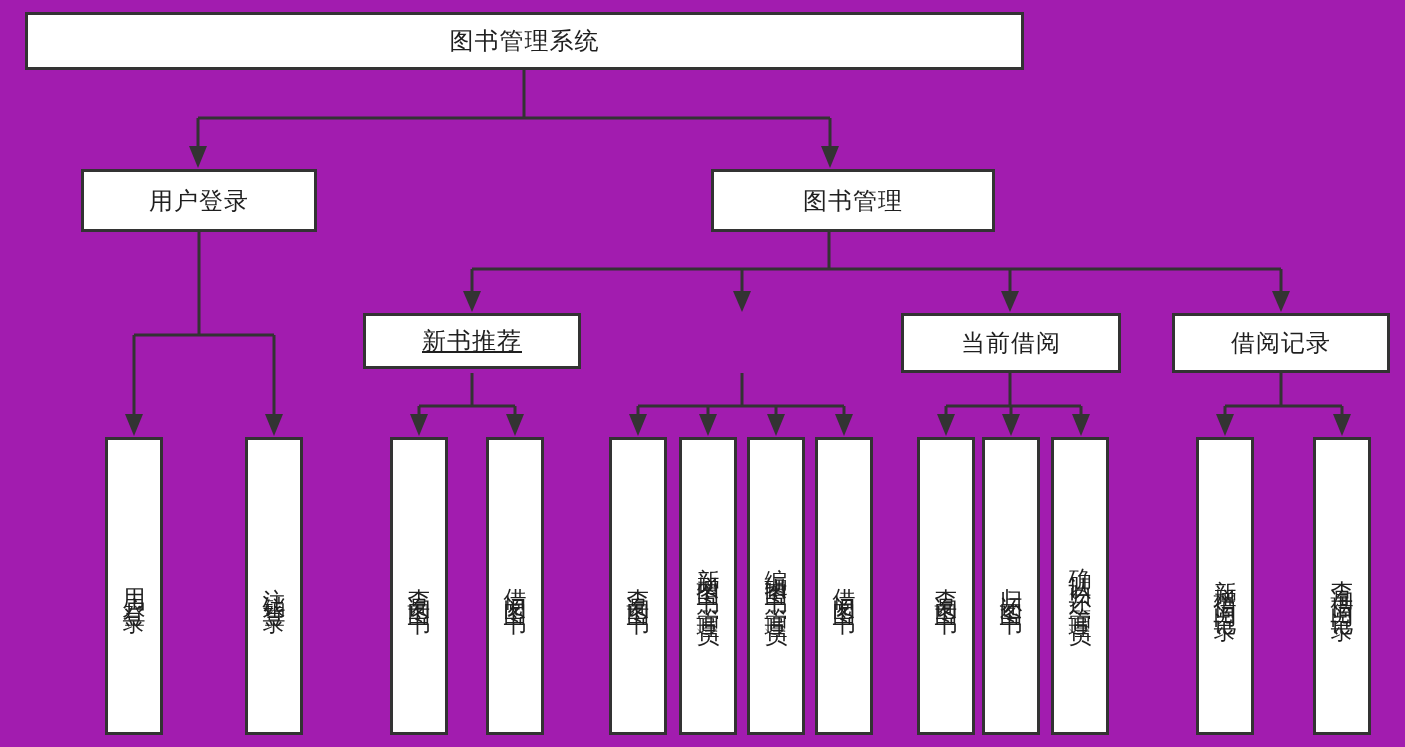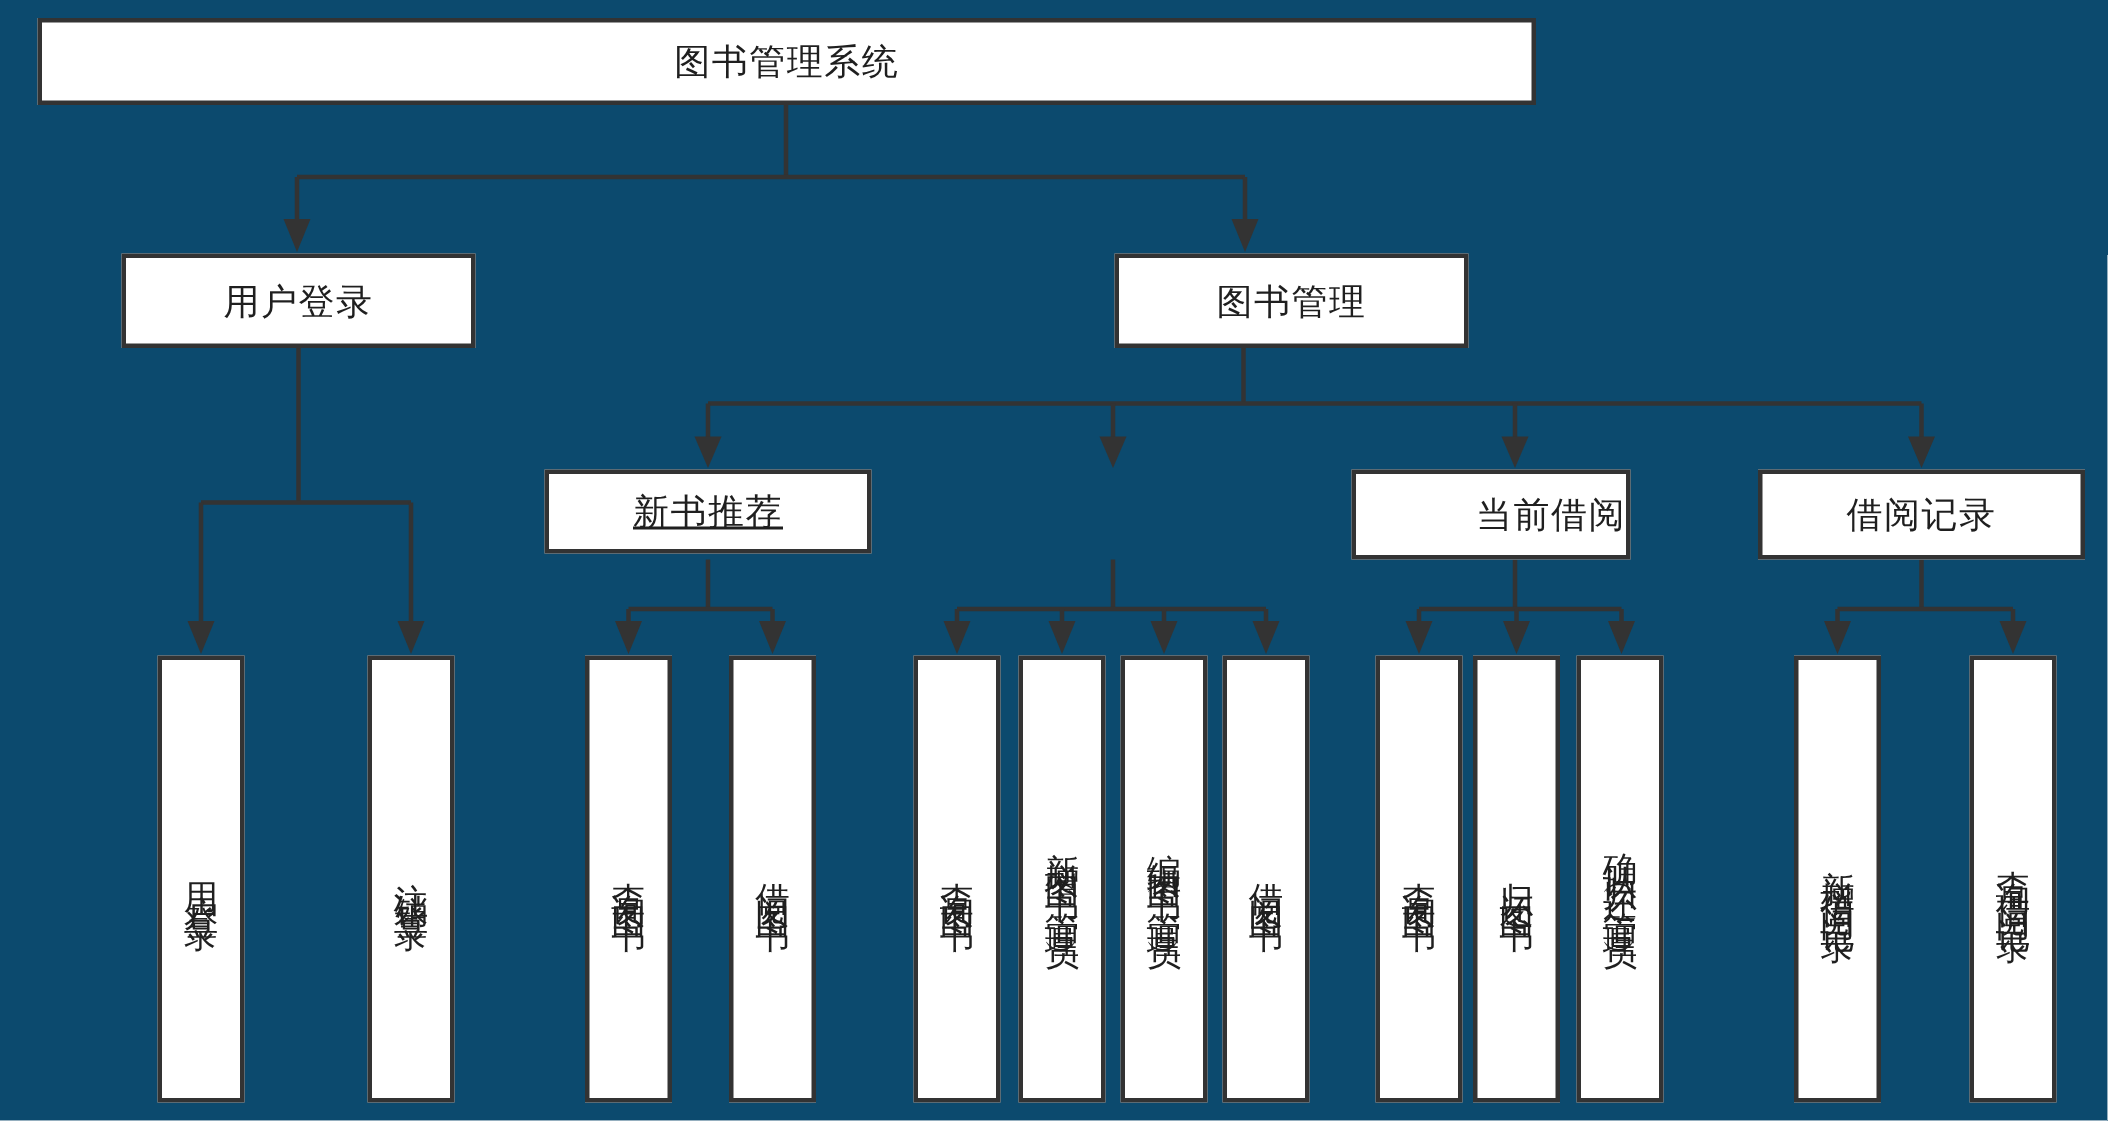--- a/index.html
+++ b/index.html
@@ -8,21 +8,21 @@
     background: #ffffff;
     width: 1405px;
     height: 747px;
     overflow: hidden;
     font-family: "Liberation Sans", sans-serif;
   }
   .diagram {
     position: relative;
     width: 1405px;
     height: 747px;
-    background: #0c4a6e;
+    background: #a21caf;
   }
   .connectors {
     position: absolute;
     left: 0;
     top: 0;
     z-index: 1;
   }
   .box {
     position: absolute;
     box-sizing: border-box;
@@ -131,28 +131,28 @@
     </g>
   </svg>
 
   <div class="box hbox" style="left:25px; top:12px; width:999px; height:58px;">
     <span class="hlabel">图书管理系统</span>
   </div>
 
   <div class="box hbox" style="left:81px; top:169px; width:236px; height:63px;">
     <span class="hlabel">用户登录</span>
   </div>
-  <div class="box hbox" style="left:711px; top:169px; width:236px; height:63px;margin-left:32px;">
+  <div class="box hbox" style="left:711px; top:169px; width:284px; height:63px;">
     <span class="hlabel">图书管理</span>
   </div>
 
   <div class="box hbox" style="left:363px; top:313px; width:218px; height:56px;text-decoration:underline;">
     <span class="hlabel">新书推荐</span>
   </div>
-  <div class="box hbox" style="left:901px; top:313px; width:186px; height:60px;justify-content:flex-end;">
+  <div class="box hbox" style="left:901px; top:313px; width:220px; height:60px;">
     <span class="hlabel">当前借阅</span>
   </div>
   <div class="box hbox" style="left:1172px; top:313px; width:218px; height:60px;">
     <span class="hlabel">借阅记录</span>
   </div>
 
   <div class="box vbox" style="left:105px; top:437px; width:58px; height:298px;">
     <span class="vlabel">用户登录</span>
   </div>
   <div class="box vbox" style="left:245px; top:437px; width:58px; height:298px;">

